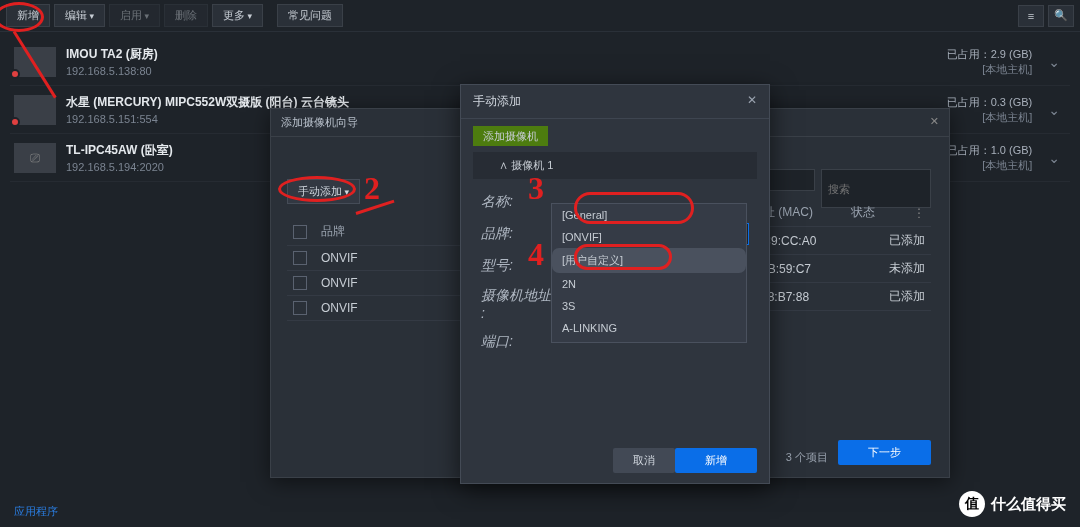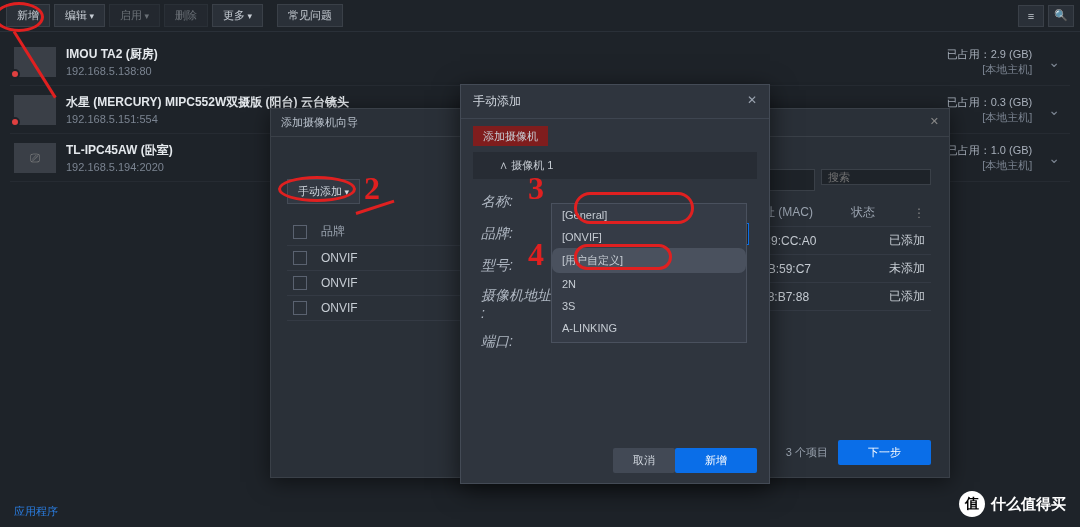--- a/index.html
+++ b/index.html
@@ -26,31 +26,31 @@
 .wiz-title { text-align: center; font-weight: bold; color: #e8ecf0; padding: 10px 0 14px; font-size: 13px; }
 .wiz-body { padding: 0 16px; }
 .mode-btn { background: #323842; border: 1px solid #454c57; color: #d0d6de; padding: 4px 10px; font-size: 11px; cursor: pointer; display: inline-block; }
 .mode-btn::after { content: " ▾"; font-size: 9px; }
 .cam-table { margin-top: 14px; width: 260px; }
 .cam-hd, .cam-row { display: flex; align-items: center; padding: 5px 6px; border-bottom: 1px solid #343a44; }
 .cam-hd { color: #9aa3af; }
 .cam-ck { width: 14px; height: 14px; border: 1px solid #5a6270; margin-right: 14px; cursor: pointer; }
 .wiz-search { position: absolute; right: 18px; top: 60px; display: flex; gap: 6px; }
 .wiz-search .sel { width: 70px; height: 22px; background: #1e2329; border: 1px solid #3a4048; }
-.wiz-search .inp { width: 110px; height: 16px; background: #1e2329; border: 1px solid #3a4048; padding: 5px 6px; color: #c7cdd4; font-size: 11px; }
+.wiz-search .inp { width: 110px; height: 39px; background: #1e2329; border: 1px solid #3a4048; padding: 5px 6px; color: #c7cdd4; font-size: 11px; }
 .wiz-mac { position: absolute; right: 18px; top: 90px; width: 186px; }
 .wiz-mac .cam-hd, .wiz-mac .cam-row { justify-content: space-between; }
-.wiz-foot { position: absolute; right: 18px; bottom: 12px; display: flex; align-items: center; gap: 10px; font-size: 11px; color: #9aa3af; }
+.wiz-foot { position: absolute; right: 18px; bottom: 12px; display: flex; align-items: flex-end; gap: 10px; font-size: 11px; color: #9aa3af; }
 .btn-next { background: #0a6ee8; color: #fff; border: none; padding: 5px 30px; cursor: pointer; border-radius: 2px; font-size: 11px; }
 .modal { position: absolute; left: 460px; top: 84px; width: 310px; height: 400px; background: #2f353e; border: 1px solid #444b56; box-shadow: 0 6px 24px rgba(0,0,0,.6); }
 .mo-hd { display: flex; padding: 8px 12px; border-bottom: 1px solid #3e4550; }
 .mo-hd .t { color: #d0d6de; font-size: 12px; }
 .mo-hd .x { margin-left: auto; cursor: pointer; color: #9aa3af; }
 .mo-tab { margin: 10px 12px 6px; }
-.mo-tab span { background: #7f1d1d; padding: 4px 10px; font-size: 11px; cursor: pointer; }
+.mo-tab span { background: #4d7c0f; padding: 4px 10px; font-size: 11px; cursor: pointer; }
 .mo-section { margin: 8px 12px; padding: 6px 8px; background: #272c34; }
 .mo-sec-hd { color: #c7cdd4; font-size: 11px; cursor: pointer; margin-left: 18px; }
 .mo-form { margin: 4px 12px; }
 .mo-row { display: flex; align-items: center; padding: 6px 8px; font-size: 14px; font-style: italic; }
 .mo-row .lbl { width: 70px; color: #b0b8c3; }
 .mo-select { flex: 1; height: 22px; background: #1e2329; border: 1px solid #0a6ee8; color: #0a6ee8; padding: 0 6px; display: flex; align-items: center; cursor: pointer; position: relative; }
 .mo-select::after { content: "▾"; position: absolute; right: 6px; color: #0a6ee8; font-size: 9px; }
 .mo-drop { position: absolute; left: 90px; top: 118px; width: 196px; background: #353b46; border: 1px solid #4a515e; max-height: 140px; overflow: hidden; }
 .mo-drop div { padding: 5px 10px; font-size: 11px; color: #c7cdd4; cursor: pointer; }
 .mo-drop div.hover { background: #4a515e; border-radius: 7px; }

